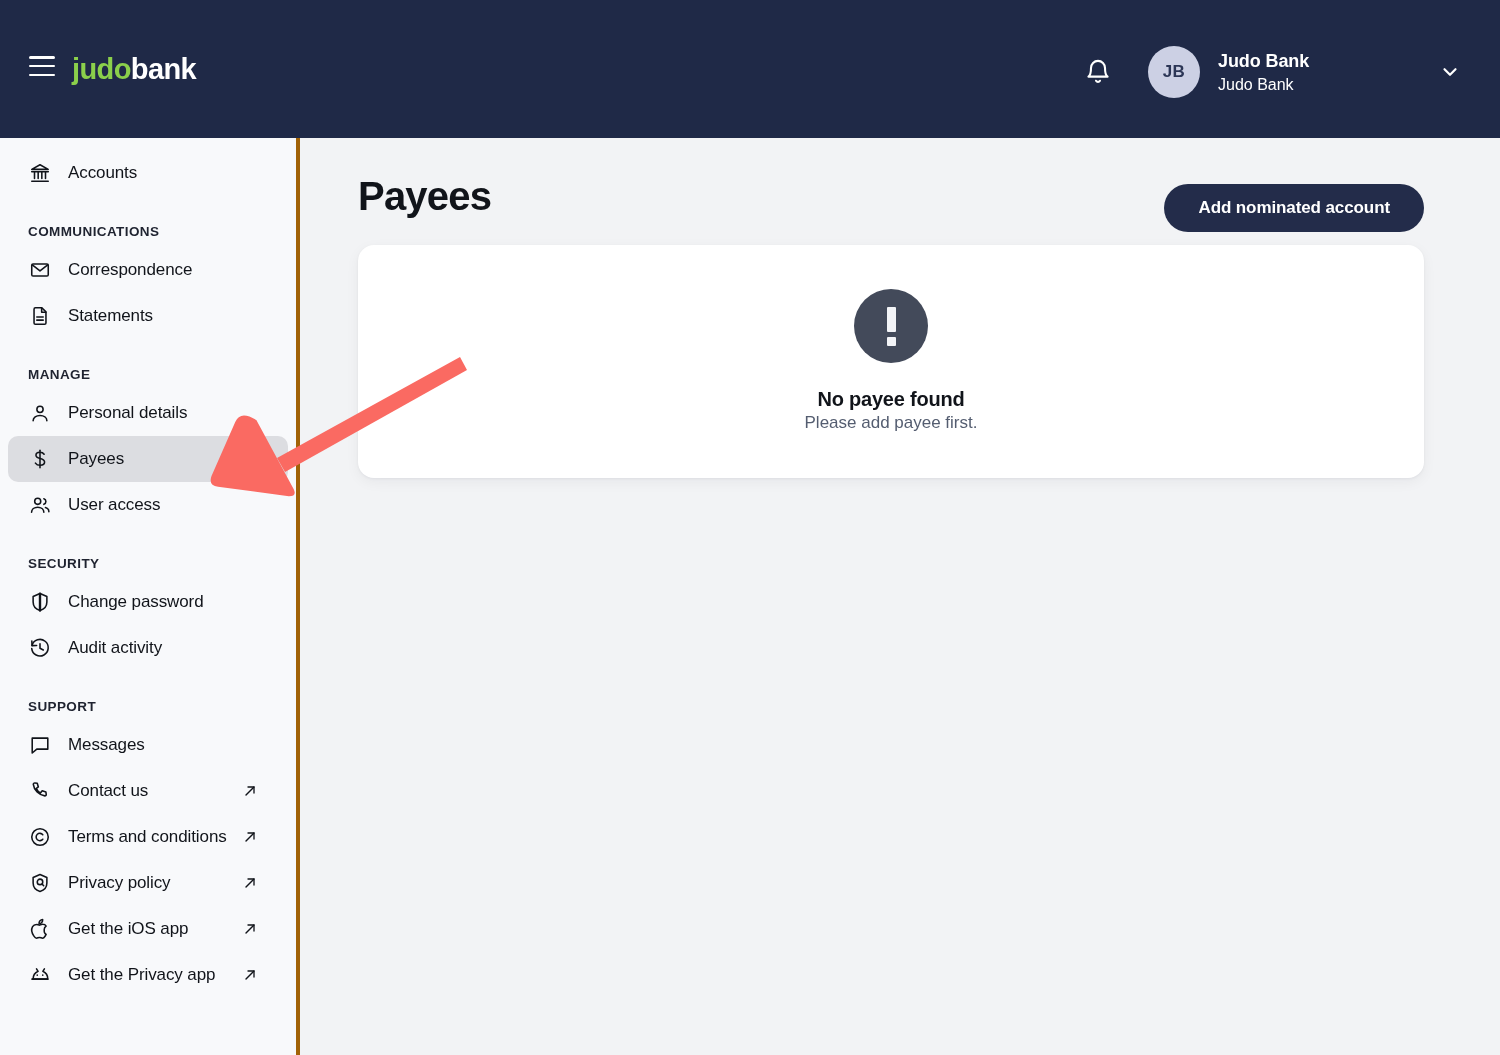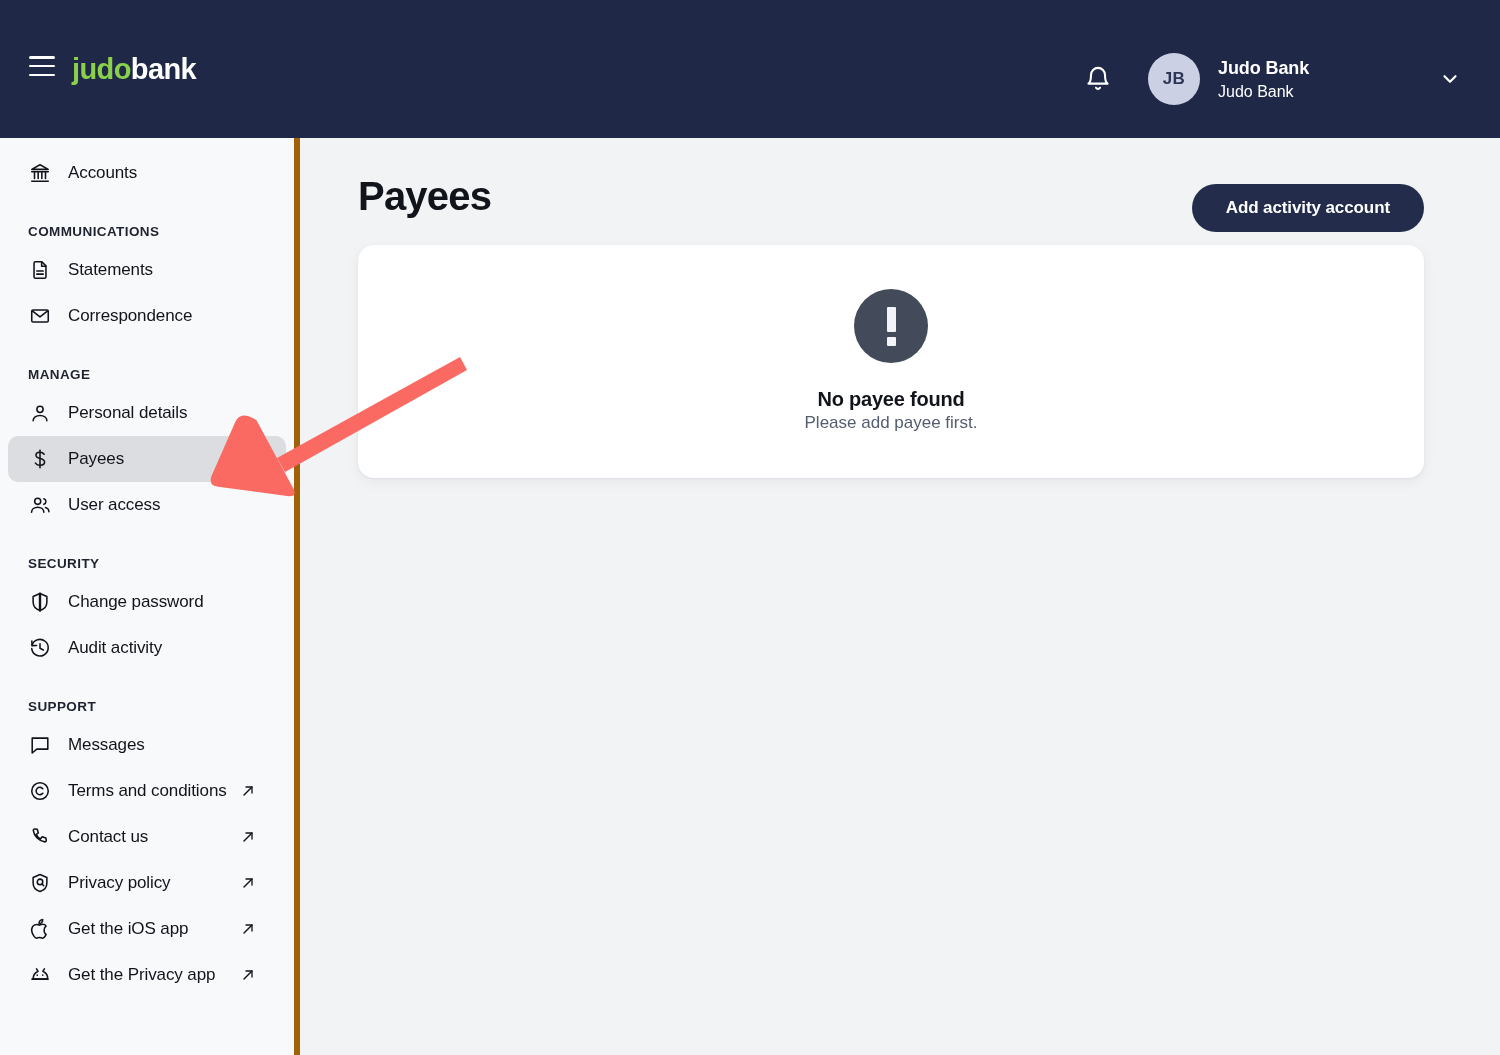--- a/index.html
+++ b/index.html
@@ -59,21 +59,21 @@
     line-height: 36px;
     cursor: pointer;
     user-select: none;
   }
   .logo .judo { color: #8bd04b; }
   .logo .bank { color: #ffffff; }
 
   .header-right {
     position: absolute;
     right: 0;
-    top: 10px;
+    top: 3px;
     height: 138px;
     display: flex;
     align-items: center;
     padding-right: 36px;
   }
 
   .bell-btn {
     width: 44px; height: 44px;
     display: flex; align-items: center; justify-content: center;
     cursor: pointer;
@@ -124,21 +124,21 @@
   }
 
   
   .sidebar {
     position: absolute;
     left: 0;
     top: 138px;
     width: 300px;
     height: 917px;
     background: #f8f9fb;
-    border-right: 6px solid #a16207;
+    border-right: 4px solid #a16207;
     overflow: hidden;
     padding-top: 12px;
   }
 
   .nav-item {
     position: relative;
     display: flex;
     align-items: center;
     height: 46px;
     margin: 0 8px;
@@ -348,35 +348,35 @@
             <path d="M6 11v7M10 11v7M14 11v7M18 11v7"></path>
             <path d="M3 21h18"></path>
           </svg>
         </span>
         <span class="nav-label">Accounts</span>
       </div>
       <div class="section-title">COMMUNICATIONS</div>
       <div class="nav-item">
         <span class="nav-icon">
           <svg width="22" height="22" viewBox="0 0 24 24" fill="none" stroke="#11141a" stroke-width="1.7" stroke-linecap="round" stroke-linejoin="round">
+            <rect x="3" y="5.5" width="18" height="13" rx="1.4"></rect>
+            <path d="M3.6 6.4 12 13l8.4-6.6"></path>
+          </svg>
+        </span>
+        <span class="nav-label">Correspondence</span>
+      </div>
+      <div class="nav-item">
+        <span class="nav-icon">
+          <svg width="22" height="22" viewBox="0 0 24 24" fill="none" stroke="#11141a" stroke-width="1.7" stroke-linecap="round" stroke-linejoin="round">
             <path d="M14 3H7a1.5 1.5 0 0 0-1.5 1.5v15A1.5 1.5 0 0 0 7 21h10a1.5 1.5 0 0 0 1.5-1.5V7.5L14 3z"></path>
             <path d="M13.8 3.2V8h4.6"></path>
             <path d="M8.5 13h7M8.5 16.5h7"></path>
           </svg>
         </span>
         <span class="nav-label">Statements</span>
-      </div>
-      <div class="nav-item">
-        <span class="nav-icon">
-          <svg width="22" height="22" viewBox="0 0 24 24" fill="none" stroke="#11141a" stroke-width="1.7" stroke-linecap="round" stroke-linejoin="round">
-            <rect x="3" y="5.5" width="18" height="13" rx="1.4"></rect>
-            <path d="M3.6 6.4 12 13l8.4-6.6"></path>
-          </svg>
-        </span>
-        <span class="nav-label">Correspondence</span>
       </div>
       <div class="section-title">MANAGE</div>
       <div class="nav-item">
         <span class="nav-icon">
           <svg width="22" height="22" viewBox="0 0 24 24" fill="none" stroke="#11141a" stroke-width="1.7" stroke-linecap="round" stroke-linejoin="round">
             <circle cx="12" cy="8" r="3.4"></circle>
             <path d="M4.5 20.5c0-3.6 3.4-5.8 7.5-5.8s7.5 2.2 7.5 5.8"></path>
           </svg>
         </span>
         <span class="nav-label">Personal details</span>
@@ -422,53 +422,53 @@
         <span class="nav-label">Audit activity</span>
       </div>
       <div class="section-title">SUPPORT</div>
       <div class="nav-item">
         <span class="nav-icon">
           <svg width="22" height="22" viewBox="0 0 24 24" fill="none" stroke="#11141a" stroke-width="1.7" stroke-linecap="round" stroke-linejoin="round">
             <path d="M3.5 4.5h17v12h-12l-5 4.2V4.5z"></path>
           </svg>
         </span>
         <span class="nav-label">Messages</span>
+      </div>
+      <div class="nav-item">
+        <span class="nav-icon">
+          <svg width="22" height="22" viewBox="0 0 24 24" fill="none" stroke="#11141a" stroke-width="1.7" stroke-linecap="round" stroke-linejoin="round">
+            <path d="M6.4 3.2 9 3.6l1.2 4-2.2 1.6c.9 2.1 2.6 3.8 4.7 4.8l1.7-2.2 4 1.2.4 2.6c.1.9-.6 1.7-1.5 1.7A14.6 14.6 0 0 1 4.7 4.7c0-.9.8-1.6 1.7-1.5z"></path>
+          </svg>
+        </span>
+        <span class="nav-label">Contact us</span>
+        <span class="ext-arrow">
+          <svg width="16" height="16" viewBox="0 0 24 24" fill="none" stroke="#11141a" stroke-width="2" stroke-linecap="round" stroke-linejoin="round">
+            <line x1="6" y1="18" x2="18" y2="6"></line>
+            <polyline points="9 6 18 6 18 15"></polyline>
+          </svg>
+        </span>
       </div>
       <div class="nav-item">
         <span class="nav-icon">
           <svg width="22" height="22" viewBox="0 0 24 24" fill="none" stroke="#11141a" stroke-width="1.7" stroke-linecap="round" stroke-linejoin="round">
             <circle cx="12" cy="12" r="9"></circle>
             <path d="M15 9.6a4 4 0 1 0 0 4.8"></path>
           </svg>
         </span>
         <span class="nav-label">Terms and conditions</span>
         <span class="ext-arrow">
           <svg width="16" height="16" viewBox="0 0 24 24" fill="none" stroke="#11141a" stroke-width="2" stroke-linecap="round" stroke-linejoin="round">
             <line x1="6" y1="18" x2="18" y2="6"></line>
             <polyline points="9 6 18 6 18 15"></polyline>
           </svg>
         </span>
       </div>
       <div class="nav-item">
         <span class="nav-icon">
           <svg width="22" height="22" viewBox="0 0 24 24" fill="none" stroke="#11141a" stroke-width="1.7" stroke-linecap="round" stroke-linejoin="round">
-            <path d="M6.4 3.2 9 3.6l1.2 4-2.2 1.6c.9 2.1 2.6 3.8 4.7 4.8l1.7-2.2 4 1.2.4 2.6c.1.9-.6 1.7-1.5 1.7A14.6 14.6 0 0 1 4.7 4.7c0-.9.8-1.6 1.7-1.5z"></path>
-          </svg>
-        </span>
-        <span class="nav-label">Contact us</span>
-        <span class="ext-arrow">
-          <svg width="16" height="16" viewBox="0 0 24 24" fill="none" stroke="#11141a" stroke-width="2" stroke-linecap="round" stroke-linejoin="round">
-            <line x1="6" y1="18" x2="18" y2="6"></line>
-            <polyline points="9 6 18 6 18 15"></polyline>
-          </svg>
-        </span>
-      </div>
-      <div class="nav-item">
-        <span class="nav-icon">
-          <svg width="22" height="22" viewBox="0 0 24 24" fill="none" stroke="#11141a" stroke-width="1.7" stroke-linecap="round" stroke-linejoin="round">
             <path d="M12 2.8 4.5 6v6.1c0 4.6 3.1 7.9 7.5 9.1 4.4-1.2 7.5-4.5 7.5-9.1V6L12 2.8z"></path>
             <circle cx="12" cy="10.8" r="3"></circle>
             <path d="M14.2 13.1 16 15"></path>
           </svg>
         </span>
         <span class="nav-label">Privacy policy</span>
         <span class="ext-arrow">
           <svg width="16" height="16" viewBox="0 0 24 24" fill="none" stroke="#11141a" stroke-width="2" stroke-linecap="round" stroke-linejoin="round">
             <line x1="6" y1="18" x2="18" y2="6"></line>
             <polyline points="9 6 18 6 18 15"></polyline>
@@ -506,21 +506,21 @@
             <polyline points="9 6 18 6 18 15"></polyline>
           </svg>
         </span>
       </div>
     </nav>
 
   <main class="main">
 
     <div class="page-head">
       <h1 class="page-title">Payees</h1>
-      <button class="primary-btn">Add activity account</button>
+      <button class="primary-btn">Add nominated account</button>
     </div>
 
     <div class="card">
       <div class="alert-circle">
         <div class="bang">
           <div class="bar"></div>
           <div class="dot"></div>
         </div>
       </div>
       <div class="empty-title">No payee found</div>

